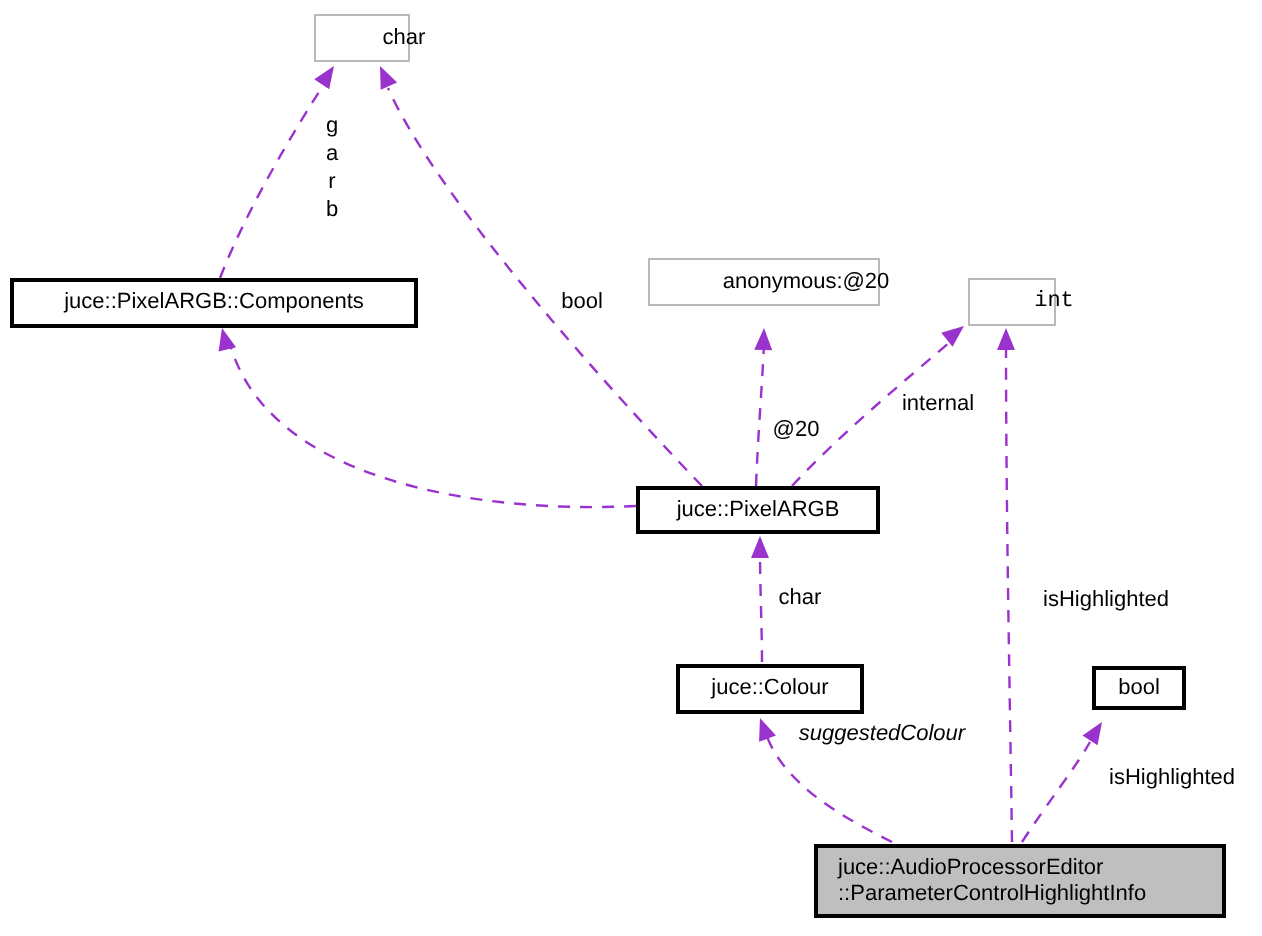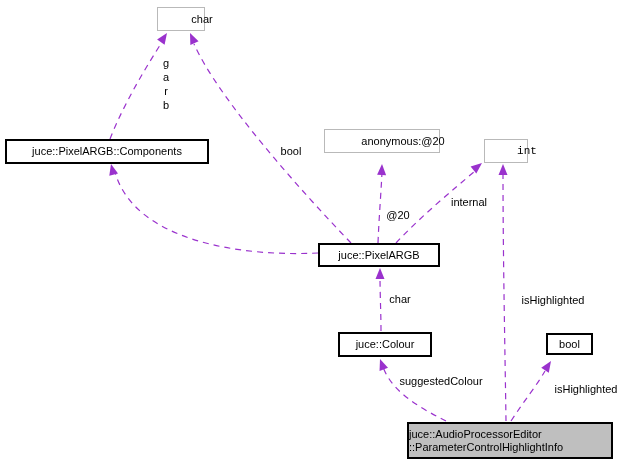--- a/index.html
+++ b/index.html
@@ -43,21 +43,21 @@
     white-space: pre-line;
     text-align: center;
   }
   .node--plain  { border: 1px solid var(--plain-border, #b9b9b9); padding-left: 42px; }
   .node--linked { border: 2px solid var(--linked-border, #000000); }
   .node--current {
     border: 2px solid var(--linked-border, #000000);
     background: var(--current-fill, #bfbfbf);
     justify-content: flex-start;
     text-align: left;
-    padding-left: 0;
+    padding-left: 10px;
   }
   .edge-label {
     position: absolute;
     transform: translate(-50%, -50%);
     color: #000000;
     font-size: 11px;
     line-height: 14px;
     white-space: pre-line;
     text-align: center;
     pointer-events: none;
@@ -89,21 +89,21 @@
     </svg>
 <div class="edge-label" style="left: 166px; top: 84px;">g
 a
 r
 b</div>
     <div class="edge-label" style="left: 291px; top: 151px;">bool</div>
     <div class="edge-label" style="left: 398px; top: 215px;">@20</div>
     <div class="edge-label" style="left: 469px; top: 202px;">internal</div>
     <div class="edge-label" style="left: 400px; top: 299px;">char</div>
     <div class="edge-label" style="left: 553px; top: 300px;">isHighlighted</div>
-    <div class="edge-label" style="left: 441px; top: 381px;">suggestedColour</div>
+    <div class="edge-label" style="left: 441px; top: 367px; font-style: italic;">suggestedColour</div>
     <div class="edge-label" style="left: 586px; top: 389px;">isHighlighted</div>
     <div class="node node--plain" style="left: 157px; top: 7px; width: 48px; height: 24px;">char</div>
     <div class="node node--linked" style="left: 5px; top: 139px; width: 204px; height: 25px;">juce::PixelARGB::Components</div>
     <div class="node node--plain" style="left: 324px; top: 129px; width: 116px; height: 24px;">anonymous:@20</div>
     <div class="node node--plain" style="left: 484px; top: 139px; width: 39px; height: 24px; font-family: Liberation Mono, monospace;">int</div>
     <div class="node node--linked" style="left: 338px; top: 332px; width: 94px; height: 25px;">juce::Colour</div>
     <div class="node node--linked" style="left: 318px; top: 243px; width: 122px; height: 24px;">juce::PixelARGB</div>
     <div class="node node--linked" style="left: 546px; top: 333px; width: 47px; height: 22px;">bool</div>
     <div class="node node--current" style="left: 407px; top: 422px; width: 206px; height: 37px;">juce::AudioProcessorEditor
 ::ParameterControlHighlightInfo</div>

